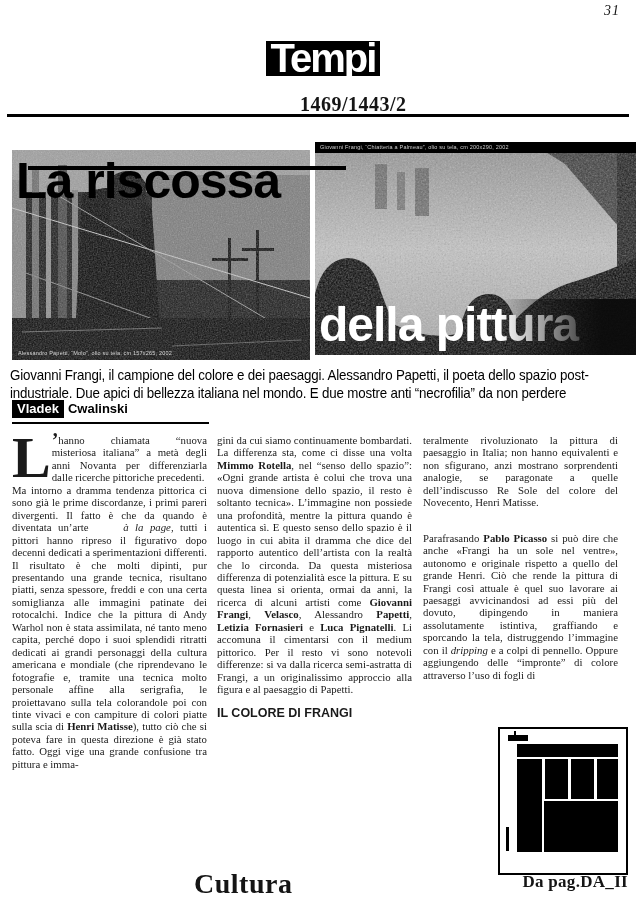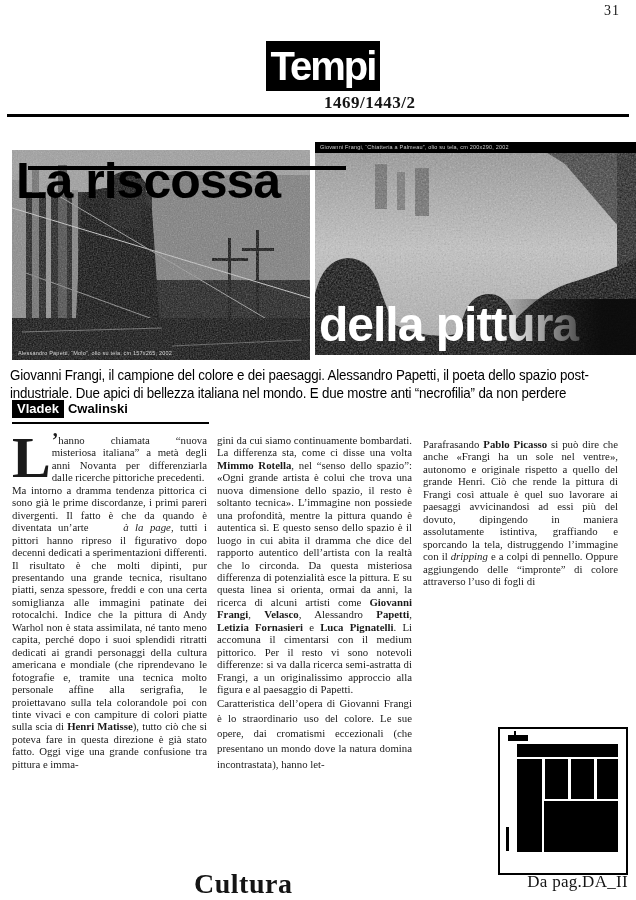--- a/index.html
+++ b/index.html
@@ -4,28 +4,28 @@
 <style>
   html,body{margin:0;padding:0;}
   body{
     width:636px;height:900px;position:relative;overflow:hidden;
     background:#ffffff;color:#151515;
     font-family:"Liberation Serif", serif;
   }
   .abs{position:absolute;}
 
   
-  .pagenum{top:3px;right:16px;font-size:14px;letter-spacing:1px;}
+  .pagenum{top:3px;right:16px;font-size:14px;letter-spacing:1px;font-style:italic;}
   .m-date{top:41px;left:286px;font-weight:bold;font-size:17px;letter-spacing:.5px;
           border-bottom:2px solid #000;padding-bottom:0px;}
-  .m-logo{top:41px;left:266px;width:114px;height:50px;background:#000;color:#fff;
+  .m-logo{top:41px;left:266px;width:114px;height:35px;background:#000;color:#fff;
           display:flex;align-items:center;justify-content:center;
           font-family:"Liberation Sans",sans-serif;font-weight:bold;font-size:40px;
           letter-spacing:-2px;}
-  .m-issue{top:93px;left:324px;font-weight:bold;font-size:17px;letter-spacing:.5px;}
+  .m-issue{top:93px;left:300px;font-weight:bold;font-size:20px;letter-spacing:.5px;}
   .top-rule{top:114px;left:7px;width:622px;height:3px;background:#000;}
 
   
   .img-left{left:12px;top:150px;width:298px;height:210px;}
   .img-right{left:315px;top:142px;width:321px;height:213px;}
   .img-left svg,.img-right svg{display:block;width:100%;height:100%;}
   .hl1{top:132px;left:16px;z-index:5;font-family:Liberation Sans, sans-serif;
        font-weight:bold;font-size:50px;line-height:1;letter-spacing:-1px;color:#000;margin-top:24px;}
   .hl-rule{top:166px;left:28px;width:318px;height:4px;background:#000;z-index:4;}
   .hl2{top:301px;left:319px;z-index:5;font-family:"Liberation Sans",sans-serif;
@@ -48,31 +48,31 @@
        padding-bottom:4px;font-family:"Liberation Sans",sans-serif;
        font-weight:bold;font-size:13px;}
   .byline .badge{background:#000;color:#fff;display:inline-block;padding:1px 5px 2px;}
   .byline .last{margin-left:4px;color:#000;}
 
   
   .col{top:434px;width:195px;font-size:10.8px;line-height:12.45px;
        text-align:justify;color:#1a1a1a;}
   #col1{left:12px;} #col2{left:217px;} #col3{left:423px;}
   .col p{margin:0;}
-  .col p.gap{margin-top:4px;}
+  .col p.gap{margin-top:23px;}
   .dropcap{float:left;font-weight:bold;font-size:58px;line-height:44px;
        margin:2px 4px 0 0;letter-spacing:-3px;}
   .dropmark{font-weight:bold;font-size:20px;vertical-align:top;line-height:12px;}
   .sect-head{font-family:"Liberation Sans",sans-serif;font-weight:bold;font-size:12.5px;
        margin:11px 0 4px;text-align:left;letter-spacing:0;}
   .lh-wide p{line-height:15.3px;}
 
   
   .cultura{top:868px;left:194px;font-weight:bold;font-size:28px;letter-spacing:.5px;}
-  .frompage{top:872px;left:498px;width:130px;text-align:right;font-weight:normal;
+  .frompage{top:872px;left:498px;width:130px;text-align:right;font-weight:bold;
        font-size:17px;letter-spacing:.3px;}
 
   
   .thumb{top:727px;left:498px;width:126px;height:144px;border:2px solid #000;background:#fff;}
   .thumb div{position:absolute;background:#000;}
   .t-ship{left:8px;top:6px;width:20px;height:6px;}
   .t-mast{left:14px;top:2px;width:2px;height:5px;}
   .t-bar{left:17px;top:15px;width:101px;height:13px;}
   .t-strip{left:17px;top:30px;width:25px;height:93px;}
   .t-cell1{left:45px;top:30px;width:23px;height:40px;}
@@ -170,26 +170,25 @@
 <div class="abs col" id="col1">
     <p><span class="dropcap">L</span><span class="dropmark">’</span><span>hanno chiamata “nuova misteriosa italiana” a metà degli anni Novanta per differenziarla dalle ricerche pittoriche precedenti.</span></p>
     <p><span>Ma intorno a dramma tendenza pittorica ci sono già le prime discordanze, i primi pareri divergenti. Il fatto è che da quando è diventata un’arte </span><span style="font-style: italic; margin-left: 28px;">à la page</span><span>, tutti i pittori hanno ripreso il figurativo dopo decenni dedicati a sperimentazioni differenti.</span></p>
     <p><span>Il risultato è che molti dipinti, pur presentando una grande tecnica, risultano piatti, senza spessore, freddi e con una certa somiglianza alle immagini patinate dei rotocalchi. Indice che la pittura di Andy Warhol non è stata assimilata, né tanto meno capita, perché dopo i suoi splendidi ritratti dedicati ai grandi personaggi della cultura americana e mondiale (che riprendevano le fotografie e, tramite una tecnica molto personale affine alla serigrafia, le proiettavano sulla tela colorandole poi con tinte vivaci e con campiture di colori piatte sulla scia di </span><span style="font-weight: bold;">Henri Matisse</span><span>), tutto ciò che si poteva fare in questa direzione è già stato fatto. Oggi vige una grande confusione tra pittura e imma-</span></p>
   </div>
 
 <div class="abs col" id="col2">
   <div>
       <p><span>gini da cui siamo continuamente bombardati. La differenza sta, come ci disse una volta </span><span style="font-weight: bold;">Mimmo Rotella</span><span>, nel “senso dello spazio”: «Ogni grande artista è colui che trova una nuova dimensione dello spazio, il resto è soltanto tecnica». L’immagine non possiede una profondità, mentre la pittura quando è autentica sì. E questo senso dello spazio è il luogo in cui abita il dramma che dice del rapporto autentico dell’artista con la realtà che lo circonda. Da questa misteriosa differenza di potenzialità esce la pittura. E su questa linea si orienta, ormai da anni, la ricerca di alcuni artisti come </span><span style="font-weight: bold;">Giovanni Frangi</span><span>, </span><span style="font-weight: bold;">Velasco</span><span>, Alessandro </span><span style="font-weight: bold;">Papetti</span><span>, </span><span style="font-weight: bold;">Letizia Fornasieri</span><span> e </span><span style="font-weight: bold;">Luca Pignatelli</span><span>. Li accomuna il cimentarsi con il medium pittorico. Per il resto vi sono notevoli differenze: si va dalla ricerca semi-astratta di Frangi, a un originalissimo approccio alla figura e al paesaggio di Papetti.</span></p>
     </div>
-  <div class="lh-wide">
-      <p><span>Caratteristica dell’opera di Giovanni Frangi è lo straordinario uso del colore. Le sue opere, dai cromatismi eccezionali (che presentano un mondo dove la natura domina incontrastata), hanno let-</span></p>
-    </div>
+  <div class="sect-head">IL COLORE DI FRANGI</div>
 </div>
 
 <div class="abs col" id="col3">
+    <p><span>teralmente rivoluzionato la pittura di paesaggio in Italia; non hanno equivalenti e non sfigurano, anzi mostrano sorprendenti analogie, se paragonate a quelle dell’indiscusso Re Sole del colore del Novecento, Henri Matisse.</span></p>
     <p class="gap"><span>Parafrasando </span><span style="font-weight: bold;">Pablo Picasso</span><span> si può dire che anche «Frangi ha un sole nel ventre», autonomo e originale rispetto a quello del grande Henri. Ciò che rende la pittura di Frangi così attuale è quel suo lavorare ai paesaggi avvicinandosi ad essi più del dovuto, dipingendo in maniera assolutamente istintiva, graffiando e sporcando la tela, distruggendo l’immagine con il </span><span style="font-style: italic;">dripping</span><span> e a colpi di pennello. Oppure aggiungendo delle “impronte” di colore attraverso l’uso di fogli di</span></p>
   </div>
 
 <div class="abs cultura">Cultura</div>
 
 <div class="abs thumb">
   <div class="t-mast"></div>
   <div class="t-ship"></div>
   <div class="t-bar"></div>
   <div class="t-strip"></div>

